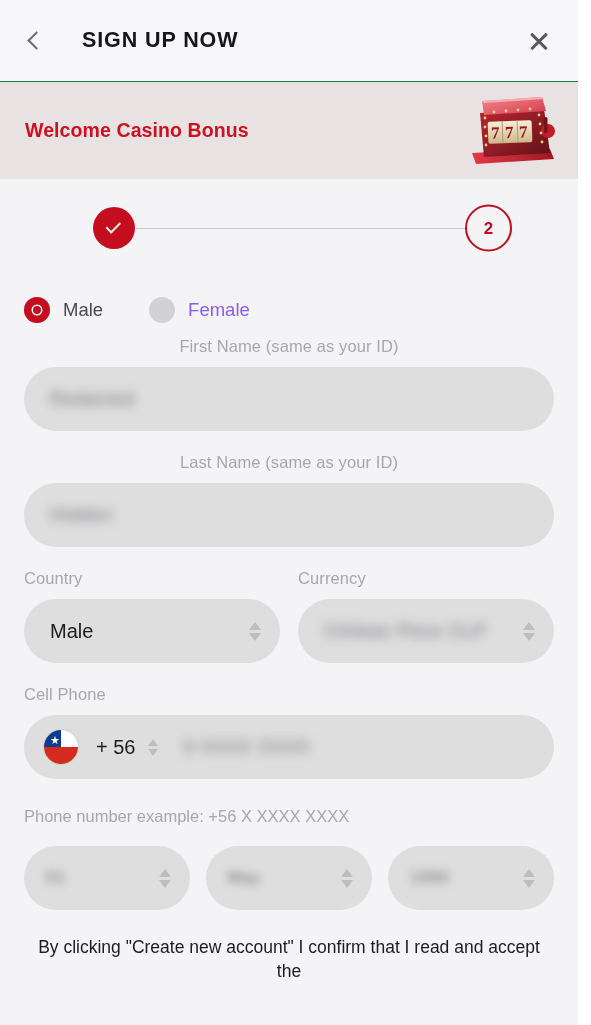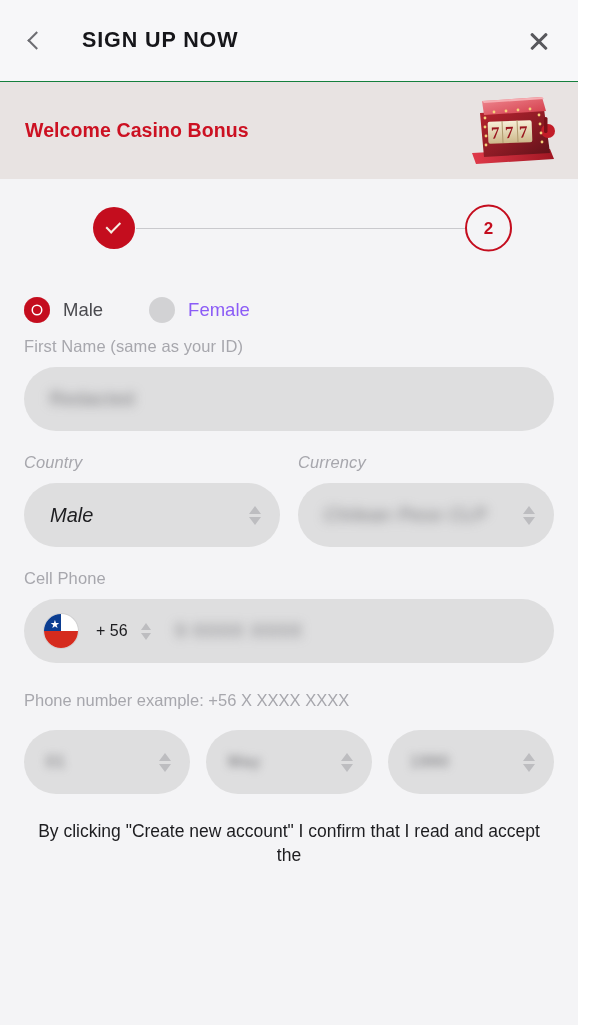--- a/index.html
+++ b/index.html
@@ -231,21 +231,21 @@
     background: #dededf;
     border-radius: 34px;
     display: flex;
     align-items: center;
     padding: 0 26px;
     position: relative;
     cursor: text;
   }
   .input-pill.select { cursor: pointer; padding-right: 16px; }
 
-  .block { margin-bottom: 22px; }
+  .block { margin-bottom: 22px; text-align: center; }
 
   
   .redacted {
     display: inline-block;
     color: #6e6e72;
     font-size: 18px;
     letter-spacing: 1px;
     filter: blur(5.5px);
     user-select: none;
     white-space: nowrap;
@@ -275,21 +275,20 @@
     border-right: 6.5px solid transparent;
   }
   .tri-up { border-bottom: 8px solid #bdbdc0; }
   .tri-dn { border-top: 8px solid #bdbdc0; }
 
   
   .row2 {
     display: flex;
     gap: 18px;
     margin-bottom: 22px;
-    font-style: italic;
   }
   .col { flex: 1 1 0; min-width: 0; }
 
   
   .phone-pill {
     height: 64px;
     background: #dededf;
     border-radius: 34px;
     display: flex;
     align-items: center;
@@ -319,21 +318,21 @@
     position: absolute;
     left: 6px; top: 6px;
     width: 9px; height: 9px;
     color: #ffffff;
     font-size: 11px;
     line-height: 9px;
     text-align: center;
   }
   .dial {
     margin-left: 18px;
-    font-size: 16px;
+    font-size: 20px;
     color: #1d1d20;
     white-space: nowrap;
   }
   .phone-arrows {
     margin-left: 10px;
     width: 16px; height: 28px;
     display: flex; flex-direction: column;
     align-items: center; justify-content: center;
     gap: 3px;
     flex: 0 0 auto;
@@ -476,20 +475,26 @@
         </div>
       </div>
 
       <div class="block">
         <div class="field-label">First Name (same as your ID)</div>
         <div class="input-pill">
           <span class="redacted">Redacted</span>
         </div>
       </div>
 
+      <div class="block">
+        <div class="field-label">Last Name (same as your ID)</div>
+        <div class="input-pill">
+          <span class="redacted">Hidden</span>
+        </div>
+      </div>
 
       <div class="row2">
         <div class="col">
           <div class="field-label">Country</div>
           <div class="input-pill select">
             <span class="value-text">Male</span>
             <span class="stepper-arrows">
               <span class="tri-up"></span>
               <span class="tri-dn"></span>
             </span>

